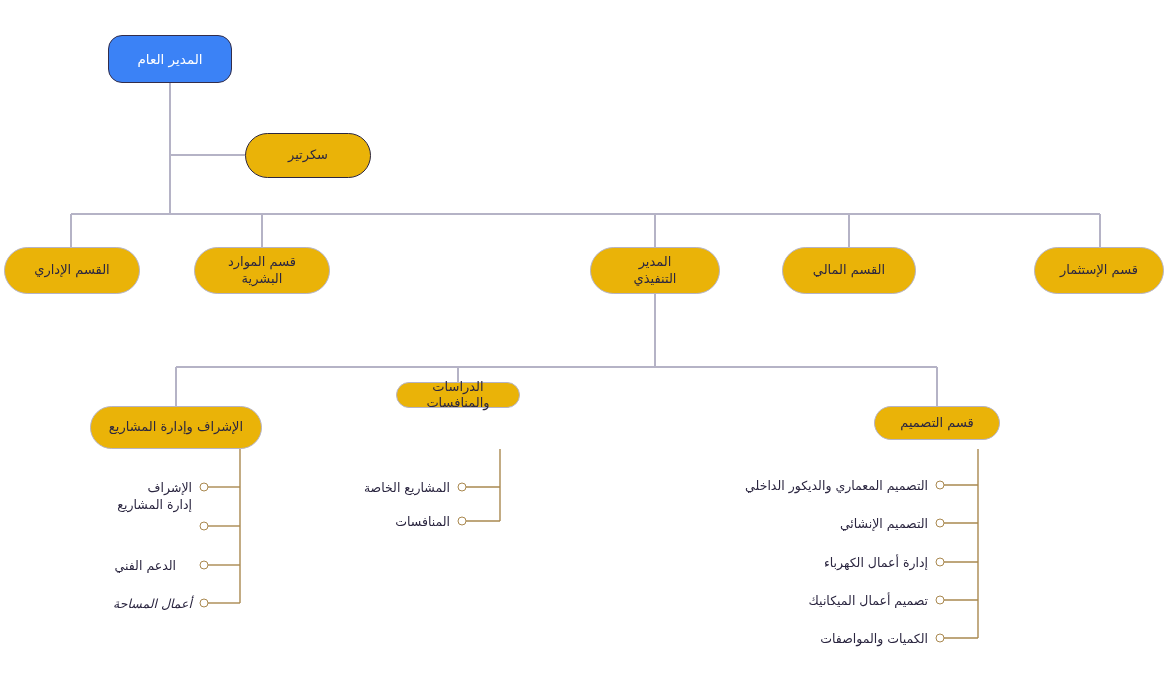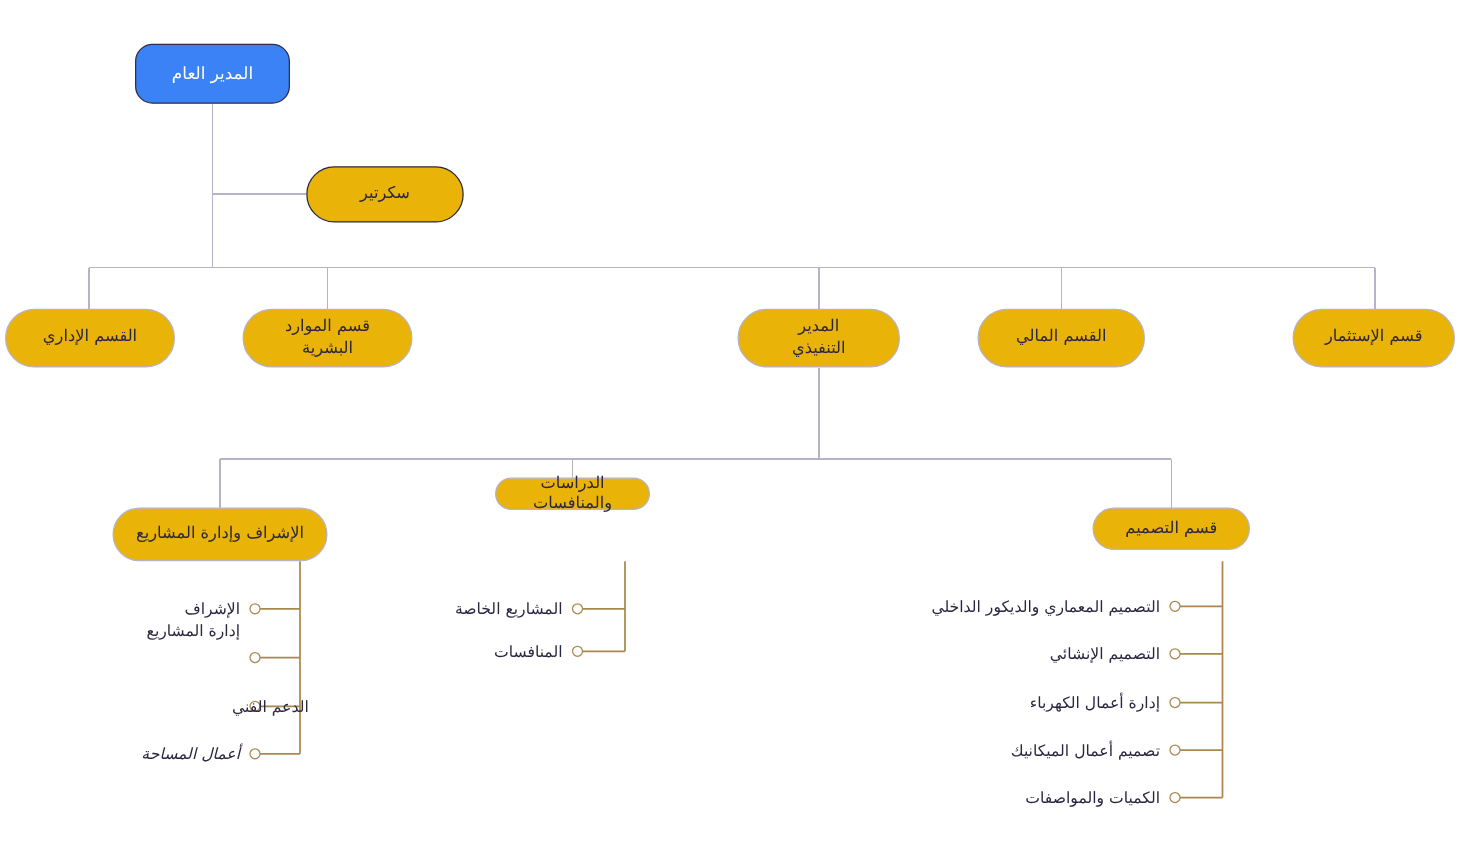--- a/index.html
+++ b/index.html
@@ -137,21 +137,21 @@
   <div class="node" style="left:90px; top:406px; width:172px; height:43px;">الإشراف وإدارة المشاريع</div>
   <div class="node" style="left:396px; top:382px; width:124px; height:26px;">الدراسات
 والمنافسات</div>
   <div class="node" style="left:874px; top:406px; width:126px; height:34px;">قسم التصميم</div>
 
   <div class="leaf-dot" style="left:204px; top:487px;"></div>
   <div class="leaf-label" style="right:976px; top:487px;">الإشراف</div>
   <div class="leaf-dot" style="left:204px; top:526px;"></div>
   <div class="leaf-label" style="right:976px; top:504px;margin-left:44px;">إدارة المشاريع</div>
   <div class="leaf-dot" style="left:204px; top:565px;"></div>
-  <div class="leaf-label" style="right:921px; top:565px;text-align:right;">الدعم الفني</div>
+  <div class="leaf-label" style="right:992px; top:565px;text-align:right;">الدعم الفني</div>
   <div class="leaf-dot" style="left:204px; top:603px;"></div>
   <div class="leaf-label" style="right:976px; top:603px;font-style:italic;">أعمال المساحة</div>
 
   <div class="leaf-dot" style="left:462px; top:487px;"></div>
   <div class="leaf-label" style="right:718px; top:487px;">المشاريع الخاصة</div>
   <div class="leaf-dot" style="left:462px; top:521px;"></div>
   <div class="leaf-label" style="right:718px; top:521px;">المنافسات</div>
 
   <div class="leaf-dot" style="left:940px; top:485px;"></div>
   <div class="leaf-label" style="right:240px; top:485px;">التصميم المعماري والديكور الداخلي</div>

